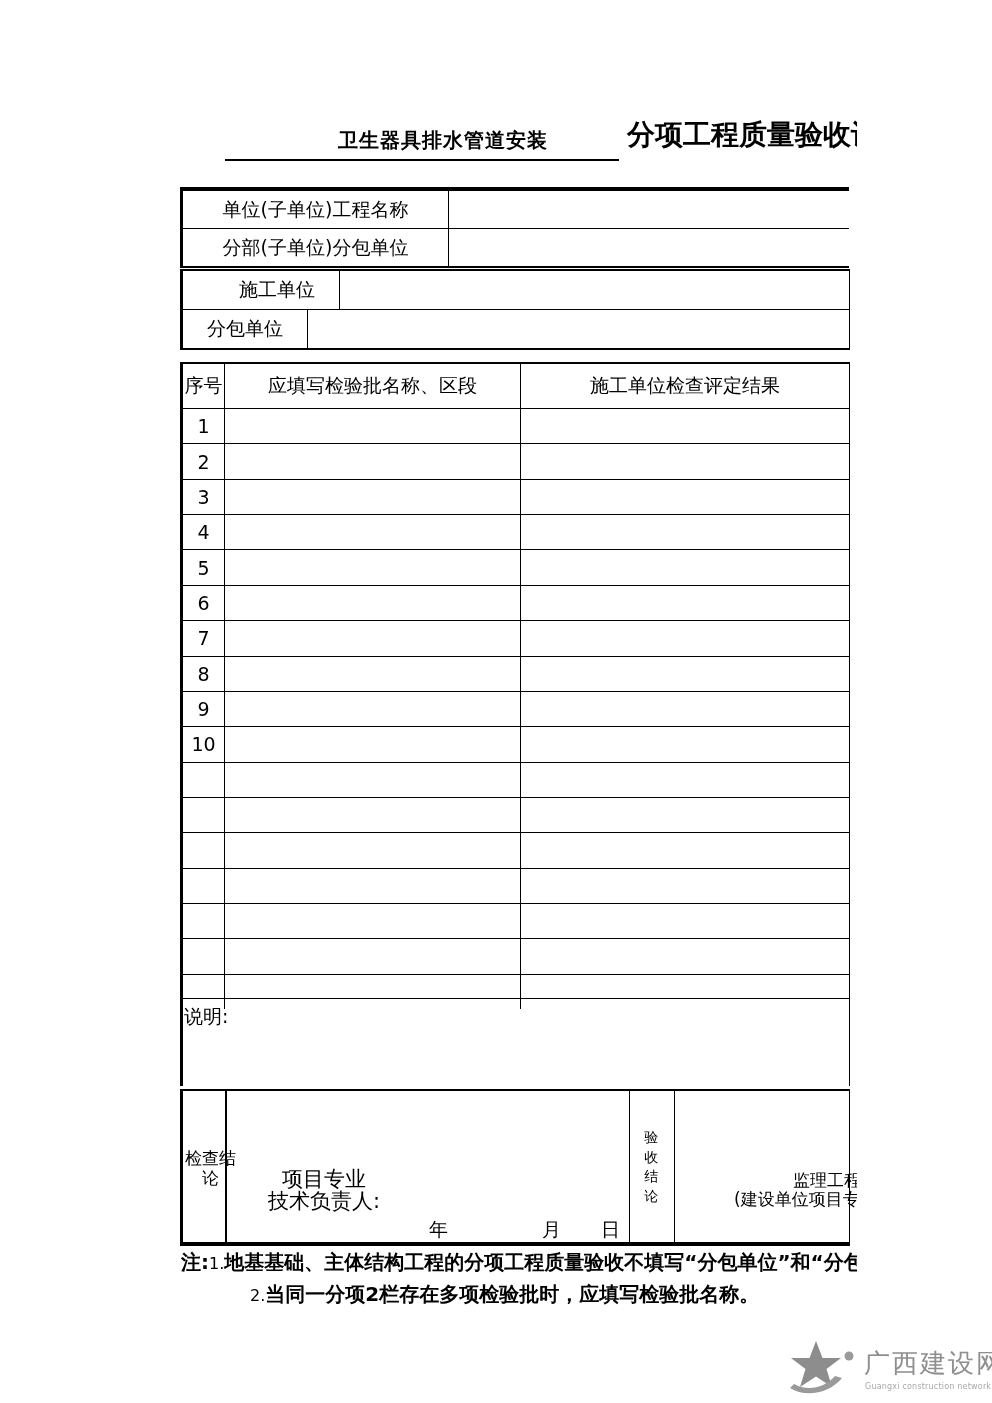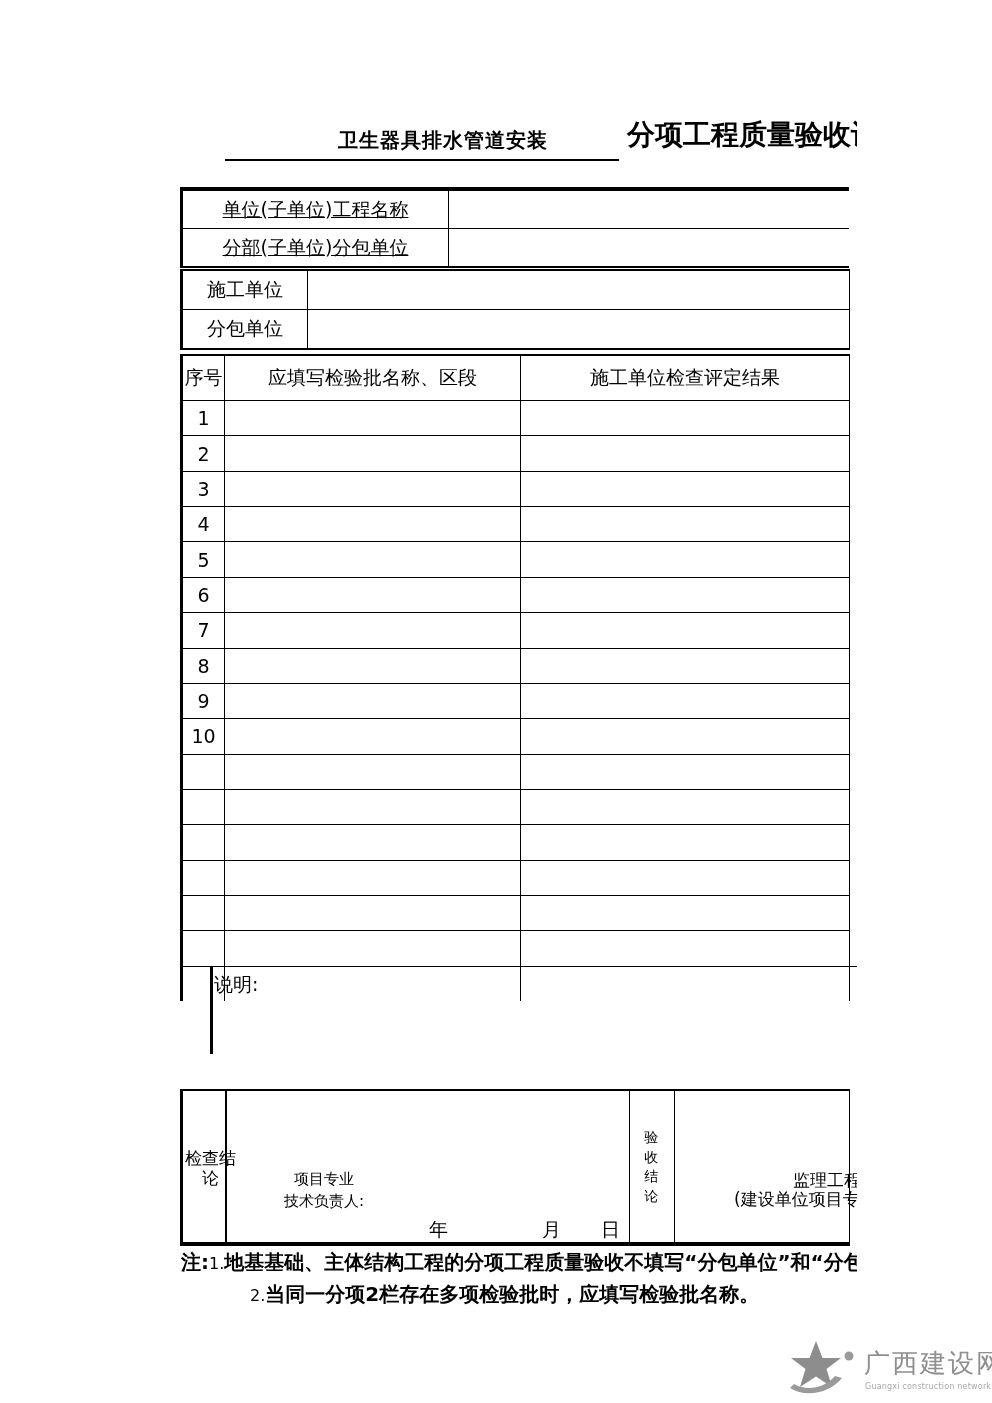--- a/index.html
+++ b/index.html
@@ -13,47 +13,47 @@
 
   
   .subtitle{left:338px;top:127px;font-size:20px;font-weight:bold;letter-spacing:1px;white-space:nowrap;}
   .subtitle-rule{left:225px;top:159px;width:394px;height:2px;background:#000;}
   .main-title{left:627px;top:116px;font-size:28px;font-weight:bold;white-space:nowrap;letter-spacing:0;}
 
   
   .tableA{left:180px;top:187px;width:666px;height:75px;border:solid #000;border-width:4px 0 2px 3px;display:flex;flex-direction:column;}
   .tableA .row{flex:1;display:flex;}
   .tableA .row.first{border-bottom:1.5px solid #000;}
-  .tableA .lbl{width:265px;border-right:1.5px solid #000;display:flex;align-items:center;justify-content:center;font-size:19px;text-decoration:underline;}
+  .tableA .lbl{width:265px;border-right:1.5px solid #000;display:flex;align-items:center;justify-content:center;font-size:19px;}
   .tableA .val{flex:1;}
   .tableB{left:180px;top:269px;width:666px;height:77px;border:solid #000;border-width:2px 1.5px 2px 3px;display:flex;flex-direction:column;}
   .tableB .row{flex:1;display:flex;}
-  .tableB .row.first{border-bottom:1.5px solid #000;}
+  .tableB .row.first{border-bottom:1.5px solid #000;padding-left:32px;}
   .tableB .lbl{width:124px;border-right:1.5px solid #000;display:flex;align-items:center;justify-content:center;font-size:19px;}
   .tableB .val{flex:1;}
 
   
-  .main-table{left:180px;top:354px;width:666px;height:645px;border:solid #000;border-width:2.5px 1.5px 0 3px;display:flex;flex-direction:column;}
+  .main-table{left:180px;top:362px;width:666px;height:645px;border:solid #000;border-width:2.5px 1.5px 0 3px;display:flex;flex-direction:column;}
   .mt-header{height:44px;display:flex;}
   .mt-header .c{display:flex;align-items:center;justify-content:center;font-size:19px;}
   .c1{width:41px;border-right:1.5px solid #000;}
   .c2{width:295px;border-right:1.5px solid #000;}
   .c3{flex:1;}
   .trow{flex:1;display:flex;border-top:1.5px solid #000;}
   .trow .c1{display:flex;align-items:center;justify-content:center;font-size:19px;}
 
   
-  .remark{left:180px;top:966px;width:666px;height:87px;border:solid #000;border-width:1.5px 1.5px 0 3px;margin-left:30px;}
+  .remark{left:180px;top:998px;width:666px;height:87px;border:solid #000;border-width:1.5px 1.5px 0 3px;}
   .remark .lab{position:absolute;left:1px;top:5px;font-size:19px;}
 
   
   .concl{left:180px;top:1089px;width:666px;height:151px;border:solid #000;border-width:2px 1.5px 4px 3px;}
   .d-div{position:absolute;top:0;bottom:0;width:1.5px;background:#000;}
   .check-label{position:absolute;left:0;top:57px;width:55px;text-align:center;font-size:17px;line-height:20px;}
-  .signer{position:absolute;left:55px;top:77px;width:172px;text-align:center;font-size:15px;line-height:22px;}
+  .signer{position:absolute;left:55px;top:77px;width:172px;text-align:center;font-size:21px;line-height:22px;}
   .date-line span{position:absolute;top:126px;font-size:19px;}
   .accept-label{position:absolute;left:446px;top:37px;width:44px;display:flex;justify-content:center;}
   .accept-label i{font-style:normal;width:1.05em;font-size:14px;line-height:19.5px;word-break:break-all;text-align:right;}
   .sup1{position:absolute;left:610px;top:78px;font-size:17px;white-space:nowrap;}
   .sup2{position:absolute;left:551px;top:97px;font-size:17px;white-space:nowrap;}
 
   
   .note-line{position:absolute;white-space:nowrap;font-size:20px;font-weight:bold;}
   .note-line .num{font-size:16px;font-weight:normal;}
   .nl1{left:181px;top:1249px;}

